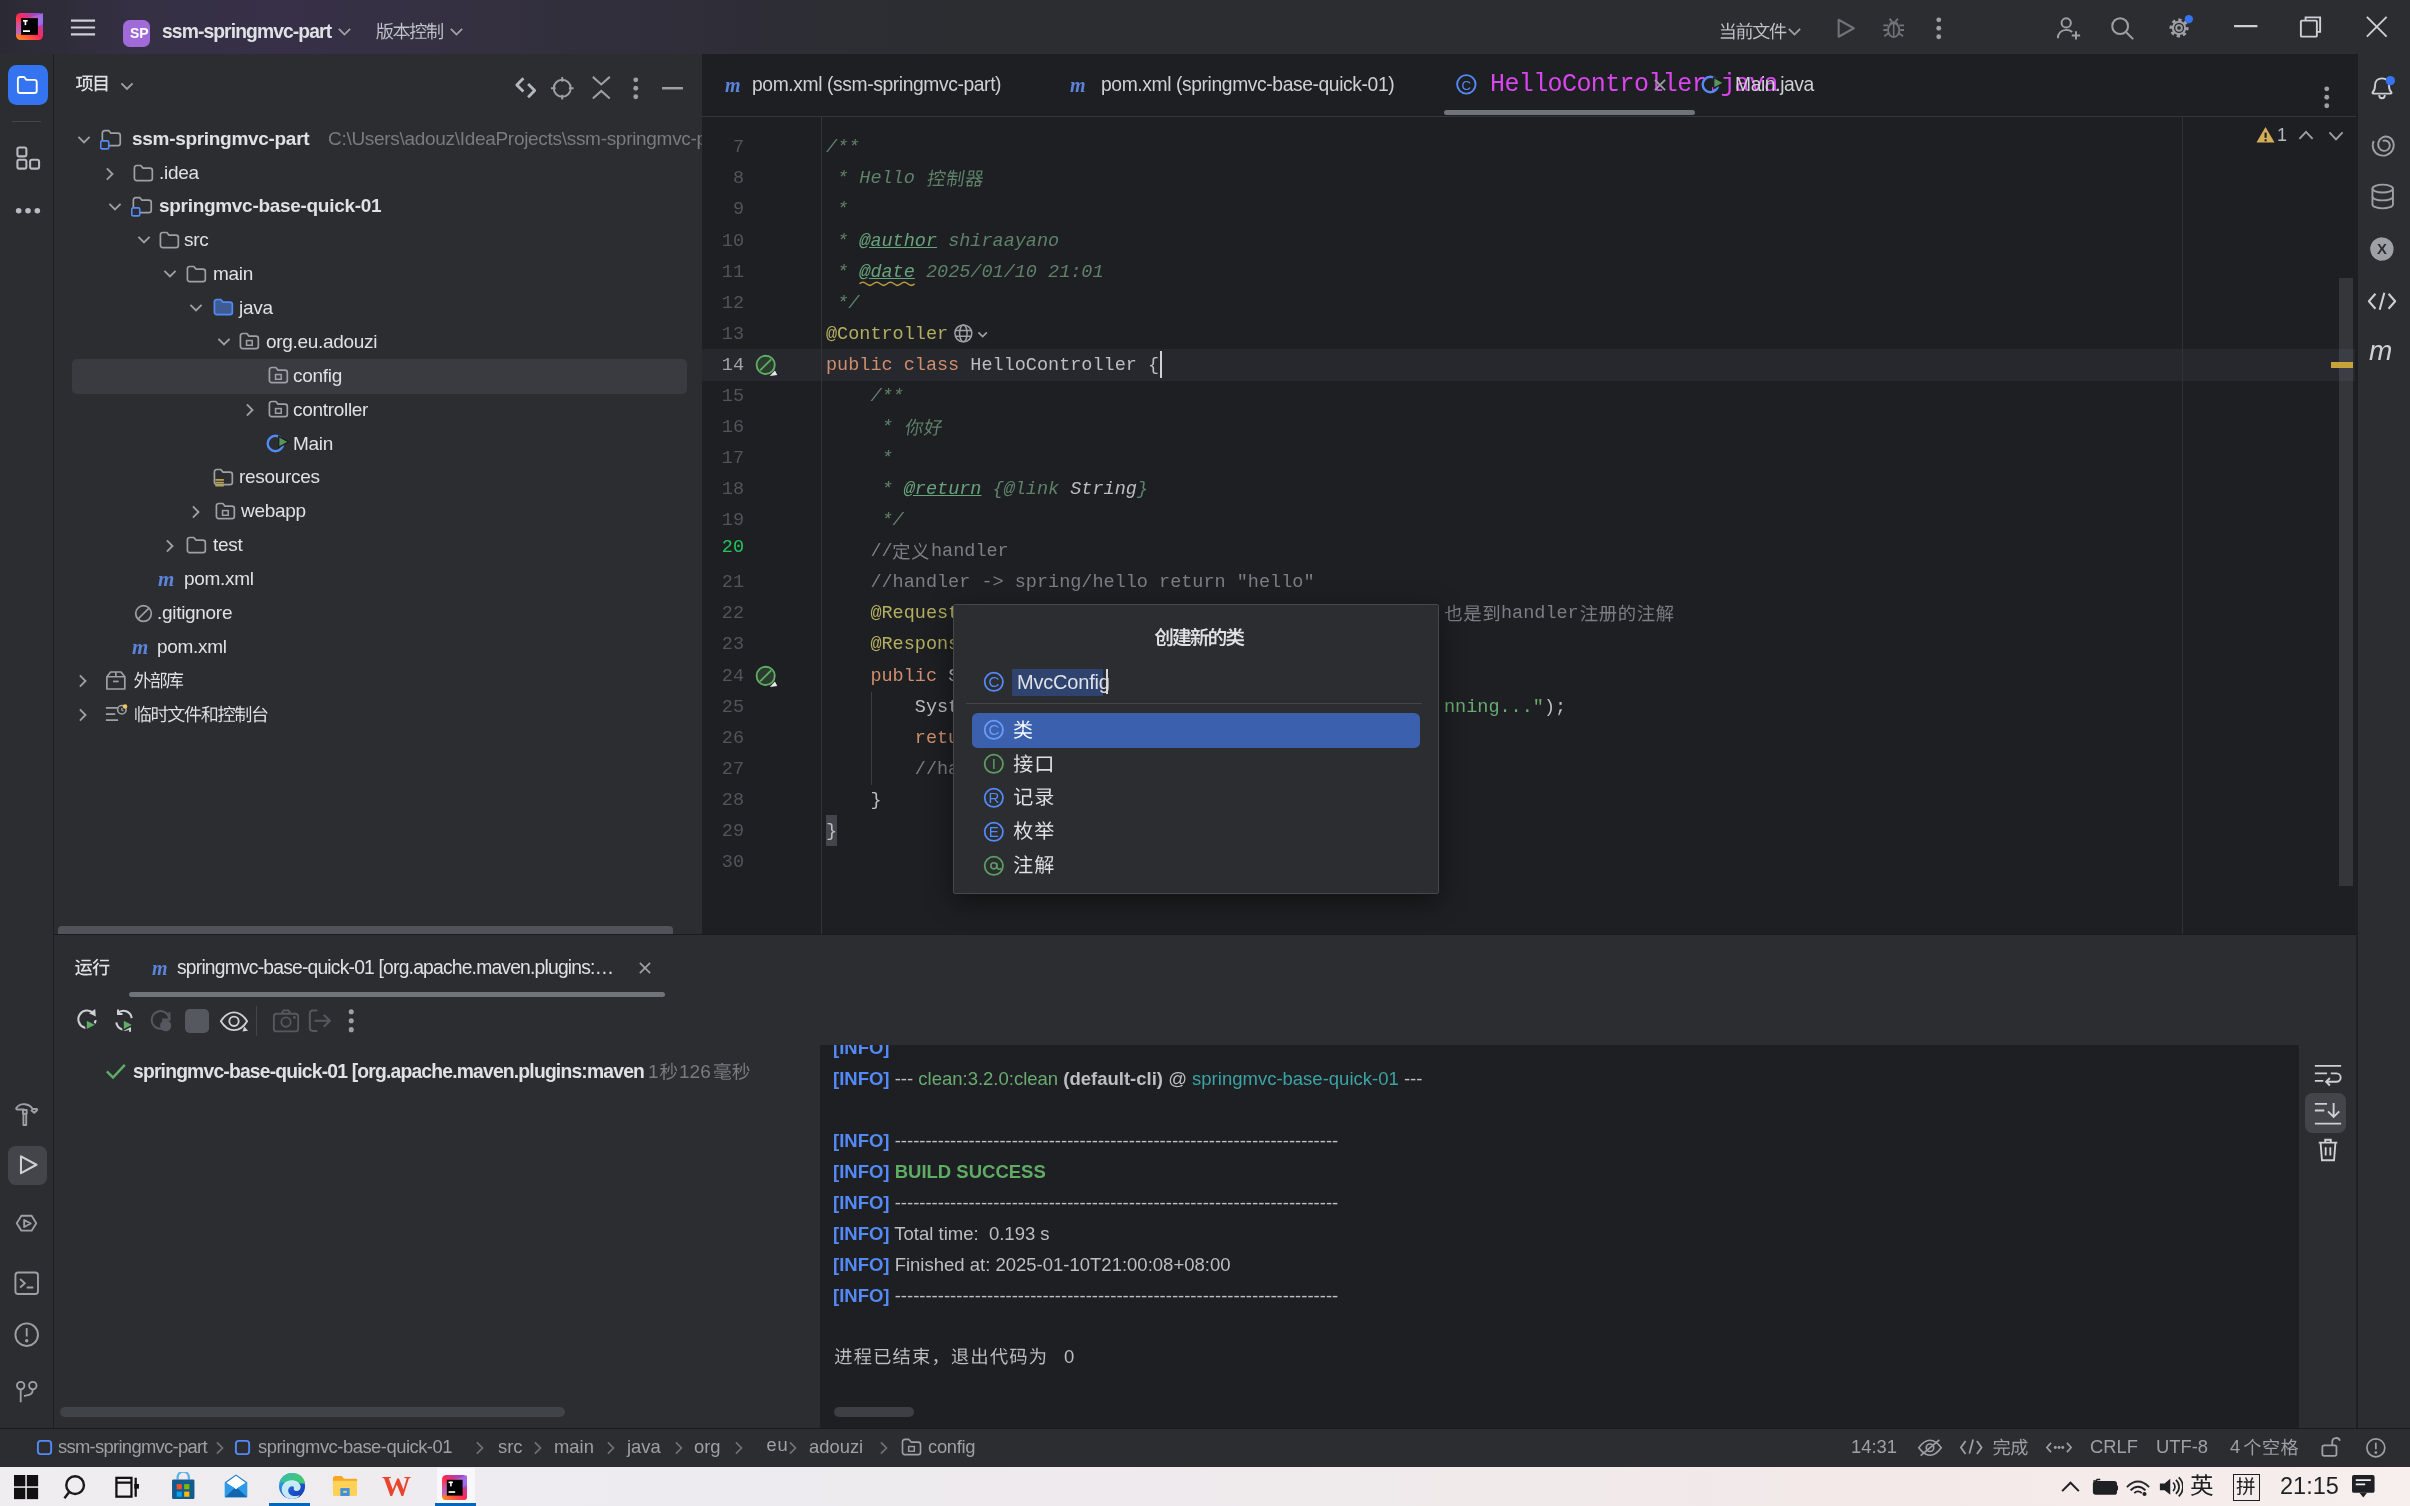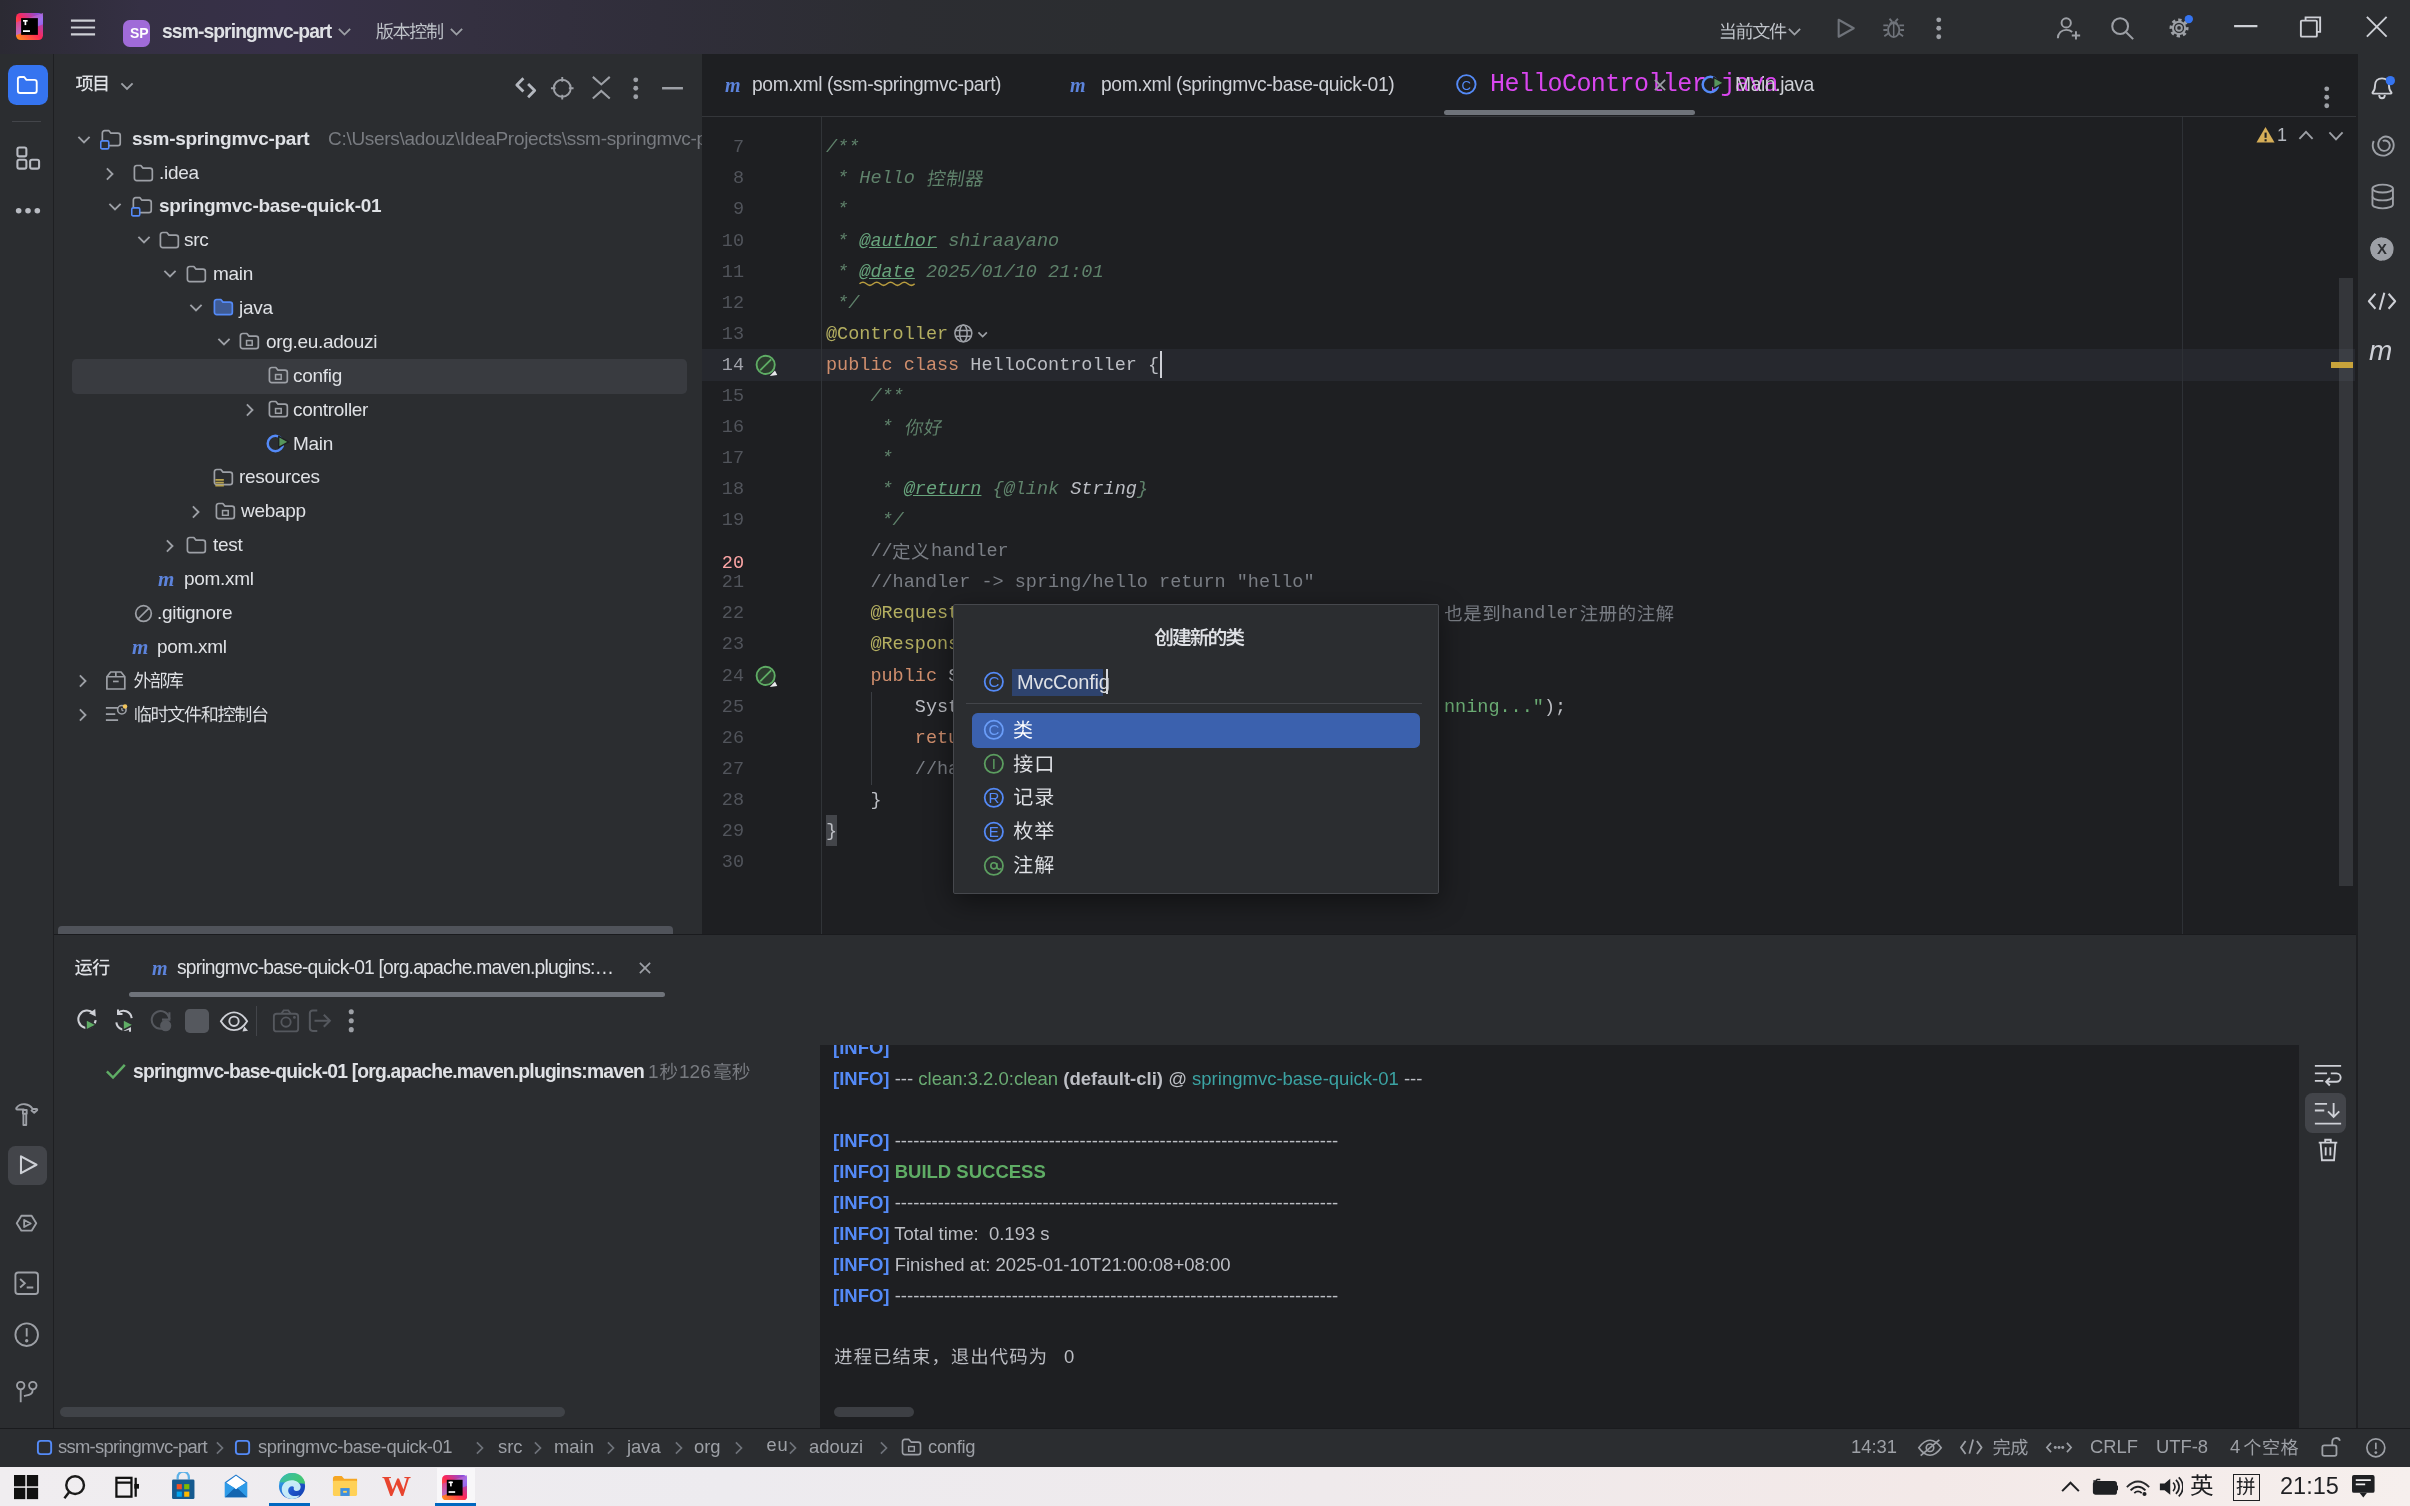--- a/index.html
+++ b/index.html
@@ -431,21 +431,21 @@
     <div class="num" style="left:688px;top:226px;color:#51545B">10</div>
     <div class="num" style="left:688px;top:257px;color:#51545B">11</div>
     <div class="num" style="left:688px;top:288px;color:#51545B">12</div>
     <div class="num" style="left:688px;top:319px;color:#51545B">13</div>
     <div class="num" style="left:688px;top:350px;color:#A1A3AB">14</div>
     <div class="num" style="left:688px;top:381px;color:#51545B">15</div>
     <div class="num" style="left:688px;top:412px;color:#51545B">16</div>
     <div class="num" style="left:688px;top:443px;color:#51545B">17</div>
     <div class="num" style="left:688px;top:474px;color:#51545B">18</div>
     <div class="num" style="left:688px;top:505px;color:#51545B">19</div>
-    <div class="num" style="left:688px;top:548px;color:#fca5a5">20</div>
+    <div class="num" style="left:688px;top:532px;color:#22c55e">20</div>
     <div class="num" style="left:688px;top:567px;color:#51545B">21</div>
     <div class="num" style="left:688px;top:598px;color:#51545B">22</div>
     <div class="num" style="left:688px;top:629px;color:#51545B">23</div>
     <div class="num" style="left:688px;top:661px;color:#51545B">24</div>
     <div class="num" style="left:688px;top:692px;color:#51545B">25</div>
     <div class="num" style="left:688px;top:723px;color:#51545B">26</div>
     <div class="num" style="left:688px;top:754px;color:#51545B">27</div>
     <div class="num" style="left:688px;top:785px;color:#51545B">28</div>
     <div class="num" style="left:688px;top:816px;color:#51545B">29</div>
     <div class="num" style="left:688px;top:847px;color:#51545B">30</div>

